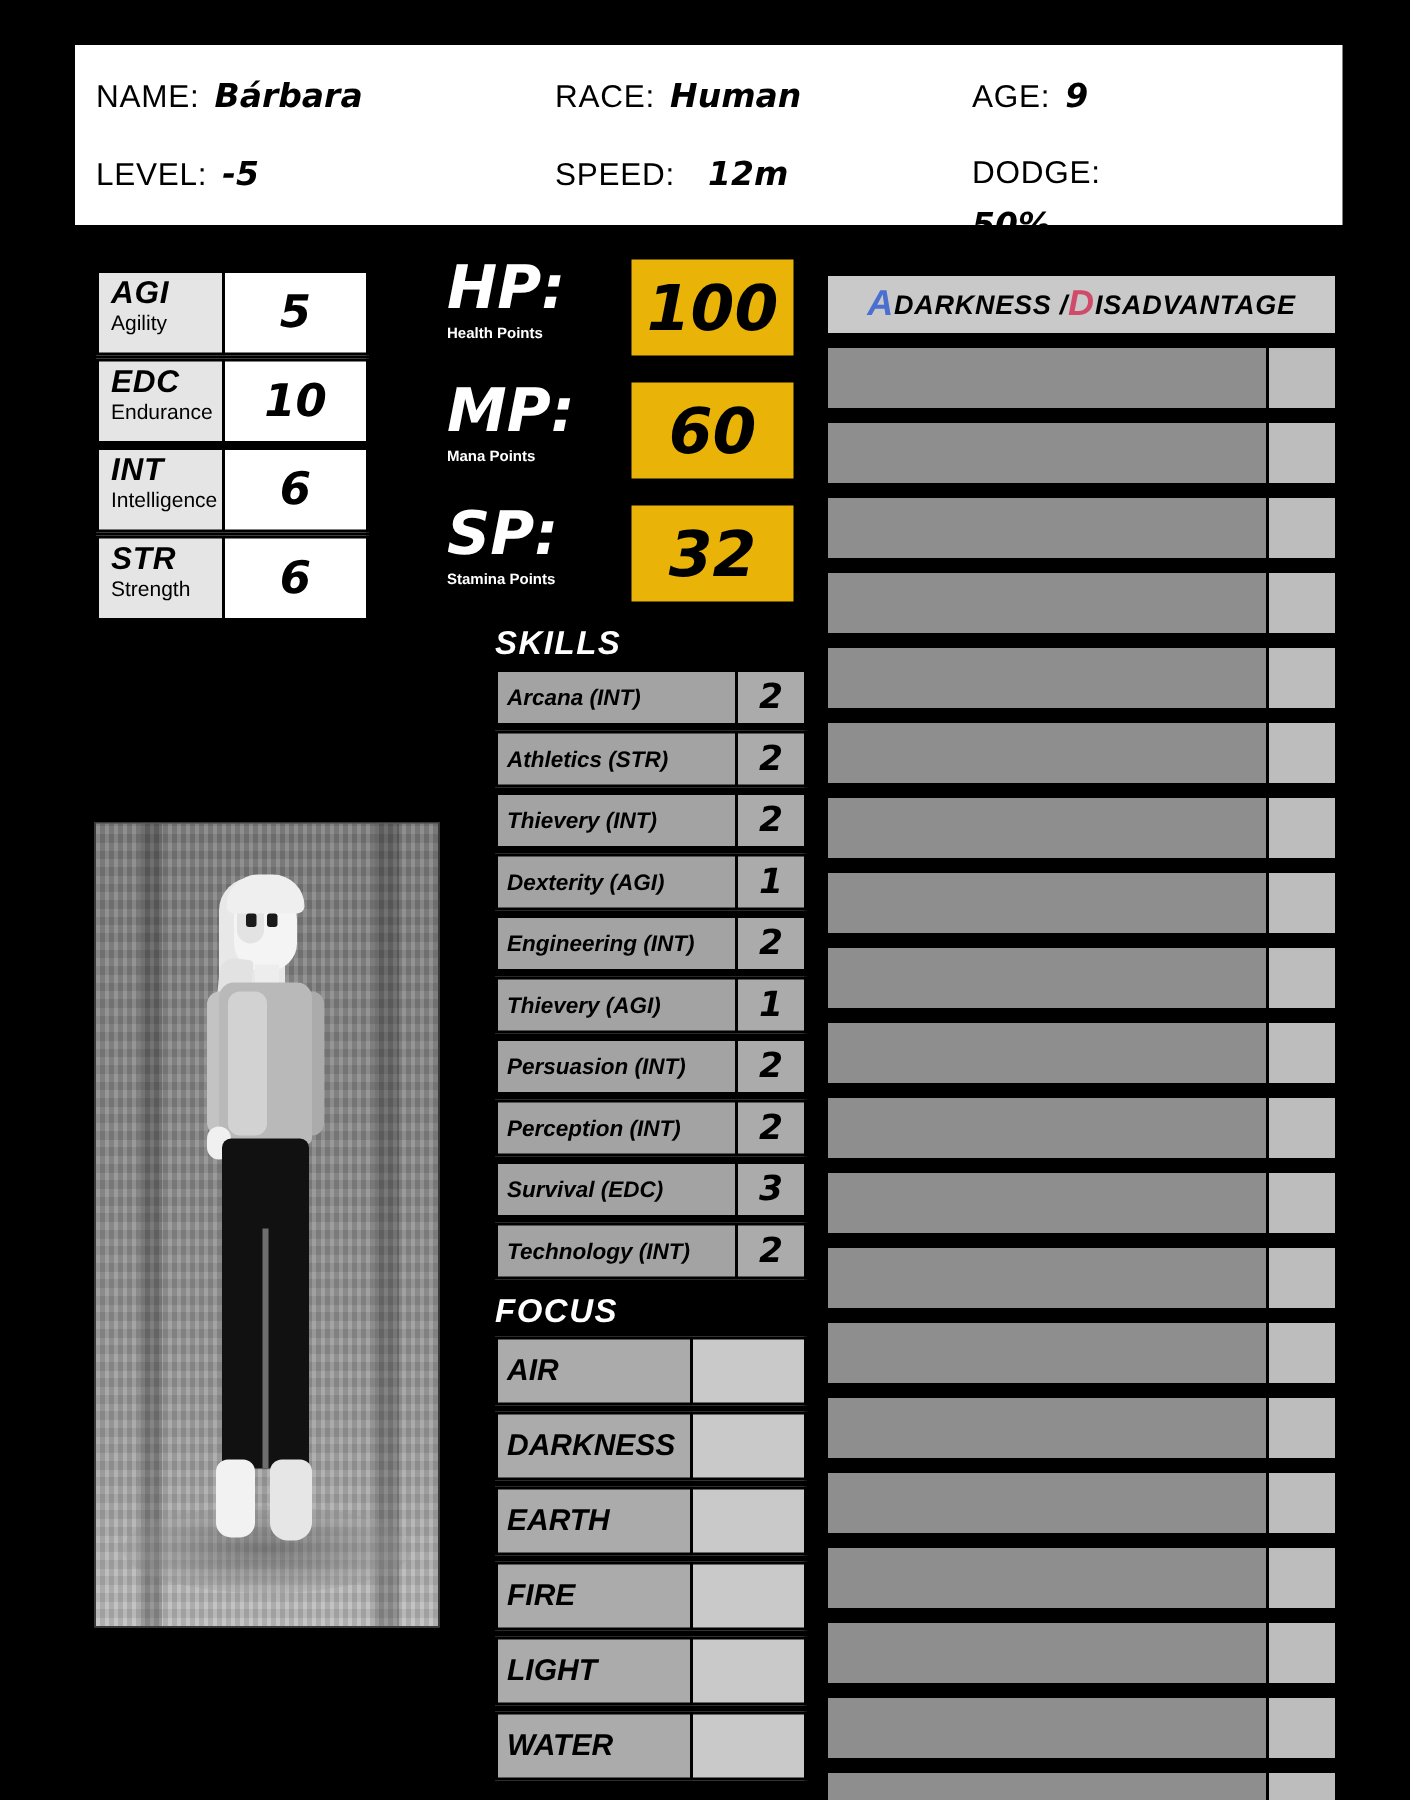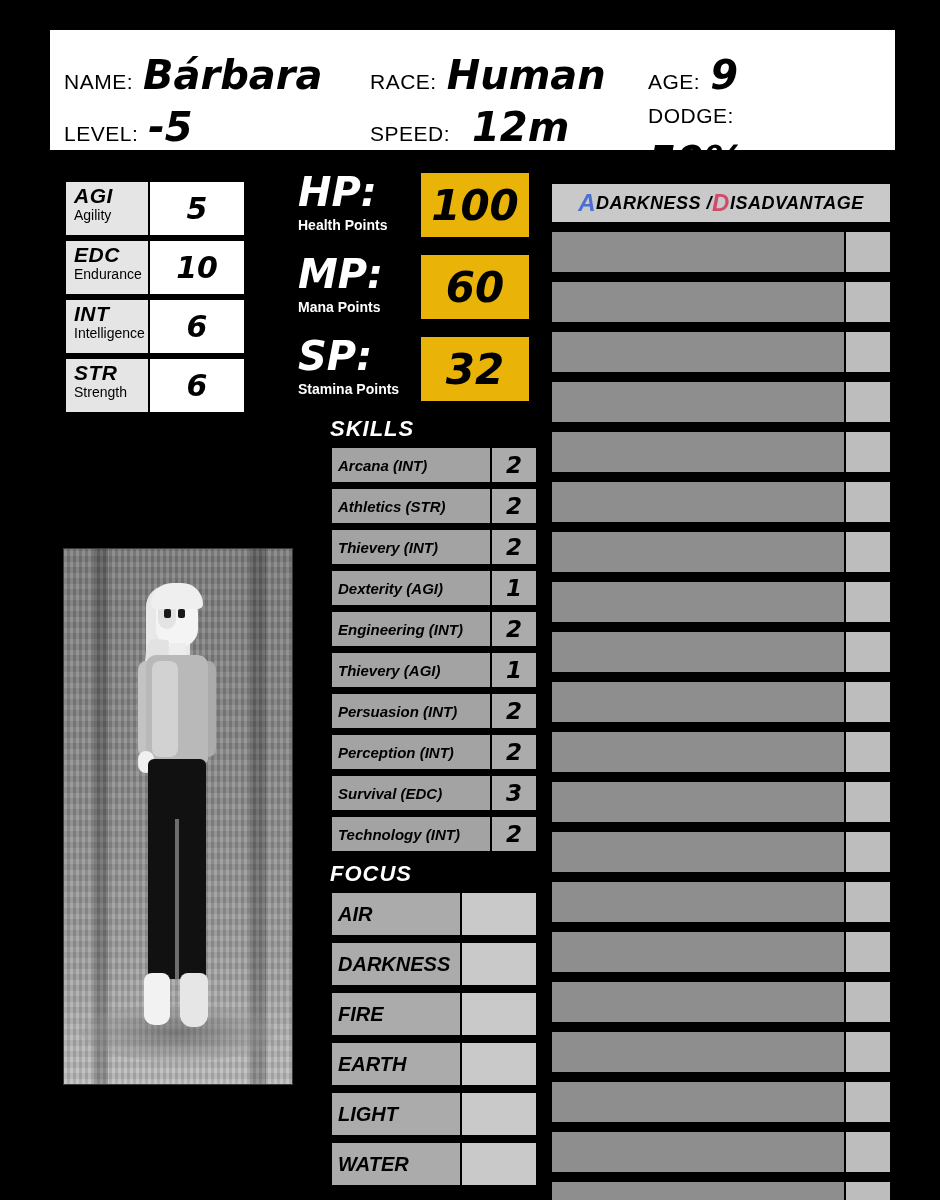--- a/index.html
+++ b/index.html
@@ -49,21 +49,21 @@
     align-items: baseline;
     gap: 10px;
   }
   .hdr-label {
     font-size: 21px;
     font-weight: normal;
     letter-spacing: 0.5px;
     color: #000;
   }
   .hdr-value {
-    font-size: 40px;
+    font-size: 22px;
     font-weight: bold;
     font-style: italic;
     color: #000;
     font-family: "DejaVu Sans", sans-serif;
   }
   .c-name { left: 14px; top: 0; }
   .c-race { left: 320px; top: 0; }
   .c-age  { left: 598px; top: 0; }
   .c-level { left: 14px; top: 0; }
   .c-speed { left: 320px; top: 0; gap: 22px; }
@@ -189,21 +189,21 @@
   .vital-abbr {
     font-size: 40px;
     font-weight: bold;
     font-style: italic;
     color: #fff;
     line-height: 1;
     display: block;
     font-family: "DejaVu Sans", sans-serif;
   }
   .vital-full {
-    font-size: 14px;
+    font-size: 10px;
     font-weight: bold;
     color: #fff;
     display: block;
     margin-top: 5px;
   }
   .vital-box {
     position: absolute;
     left: 120px;
     top: 0;
     width: 114px;
@@ -498,25 +498,25 @@
 
     <div class="focus-row">
       <div class="focus-name">AIR</div>
       <div class="focus-val"></div>
     </div>
     <div class="focus-row">
       <div class="focus-name">DARKNESS</div>
       <div class="focus-val"></div>
     </div>
     <div class="focus-row">
+      <div class="focus-name">EARTH</div>
+      <div class="focus-val"></div>
+    </div>
+    <div class="focus-row">
       <div class="focus-name">FIRE</div>
-      <div class="focus-val"></div>
-    </div>
-    <div class="focus-row">
-      <div class="focus-name">EARTH</div>
       <div class="focus-val"></div>
     </div>
     <div class="focus-row">
       <div class="focus-name">LIGHT</div>
       <div class="focus-val"></div>
     </div>
     <div class="focus-row">
       <div class="focus-name">WATER</div>
       <div class="focus-val"></div>
     </div>

